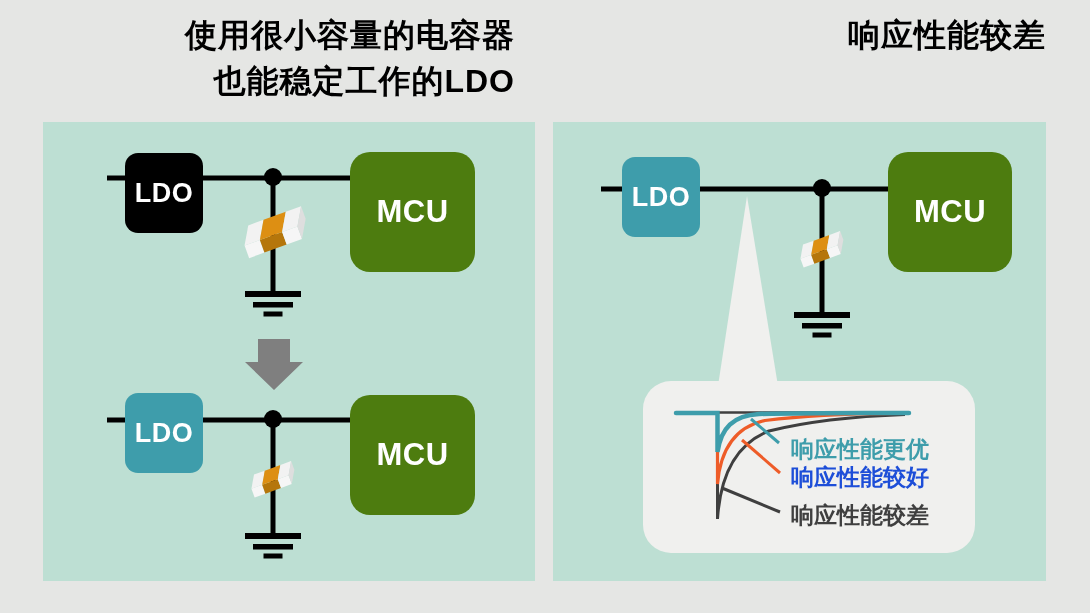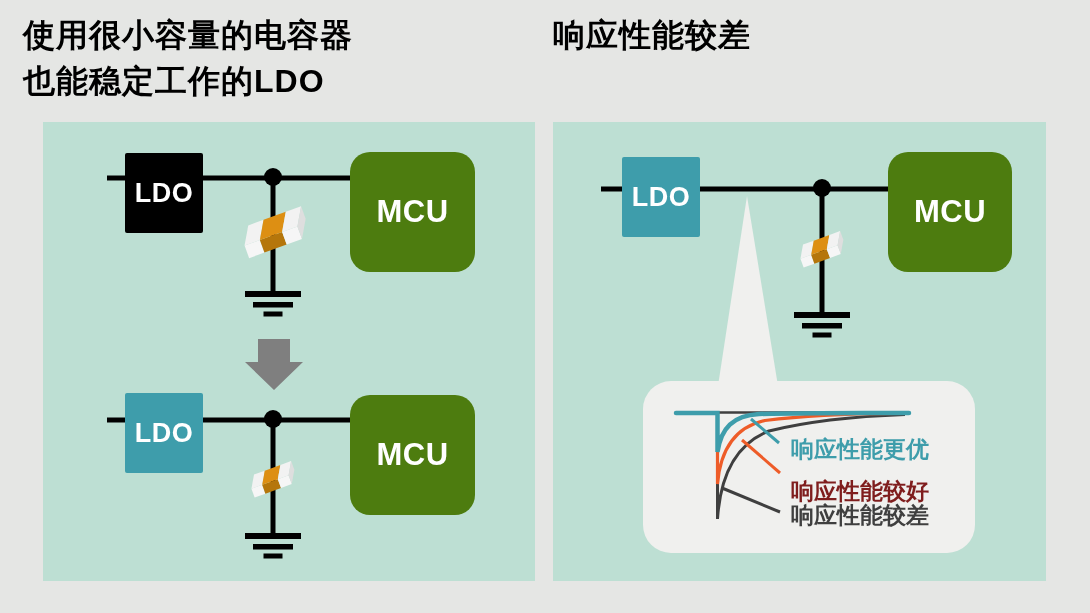--- a/index.html
+++ b/index.html
@@ -2,44 +2,44 @@
 <html><head>
 <meta charset="utf-8">
 <style>
   html,body{margin:0;padding:0;}
   body{
     width:1090px;height:613px;position:relative;overflow:hidden;
     background:#e5e6e4;
     font-family:"Liberation Sans","DejaVu Sans",sans-serif;
   }
   .title{
-    position:absolute;top:12px;text-align:left;color:#000;
+    position:absolute;top:12px;text-align:right;color:#000;
     font-weight:bold;font-size:32px;line-height:46px;letter-spacing:1px;
   }
   .panel{
     position:absolute;top:122px;height:459px;background:#bddfd3;
   }
   .panel-svg{position:absolute;left:0;top:0;}
   .chipbox{
     position:absolute;color:#fff;font-weight:bold;
     display:flex;align-items:center;justify-content:center;
     letter-spacing:0.5px;
   }
-  .ldo{width:78px;height:80px;border-radius:2px;background:#000;font-size:27px;justify-content:center;}
+  .ldo{width:78px;height:80px;border-radius:13px;background:#000;font-size:27px;justify-content:center;}
   .ldo.teal{background:#3e9dab;}
   .mcu{width:125px;height:120px;border-radius:20px;background:#4d7c0f;font-size:31px;}
   .bubble{
     position:absolute;left:90px;top:259px;width:332px;height:172px;
     background:#f0f0ee;border-radius:28px;
   }
   .legend-label{
     position:absolute;left:148px;font-size:23px;font-weight:bold;white-space:nowrap;
   }
   .legend-best{top:53px;color:#3e9dab;}
-  .legend-good{top:95px;color:#7f1d1d;}
+  .legend-good{top:81px;color:#1d4ed8;}
   .legend-poor{top:119px;color:#3f3f3f;text-align:center;}
 </style>
 </head>
 <body>
 
 <div class="title" style="left:23px;width:492px">
   <div>使用很小容量的电容器</div>
   <div>也能稳定工作的LDO</div>
 </div>
 <div class="title" style="left:553px;width:493px">

